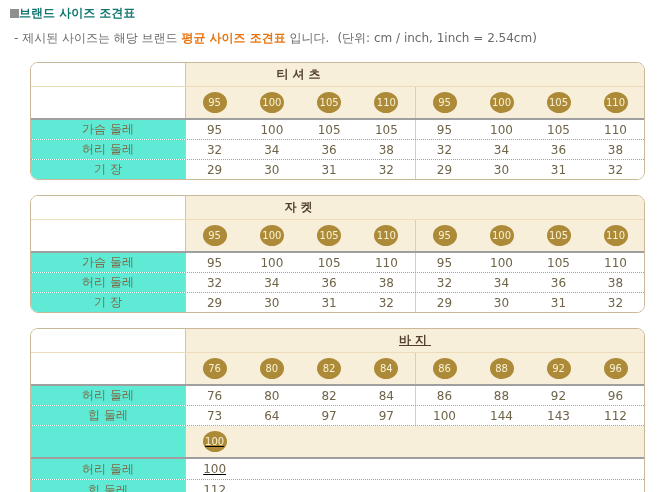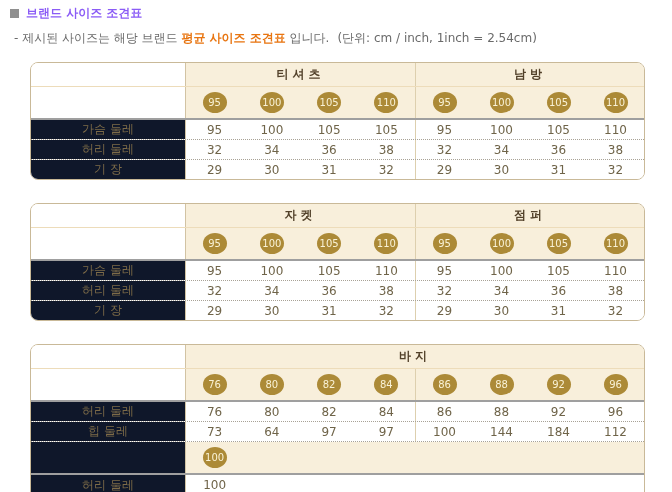--- a/index.html
+++ b/index.html
@@ -2,39 +2,39 @@
 <html><head>
 <meta charset="utf-8">
 <style>
   * { box-sizing: border-box; }
   html, body { margin:0; padding:0; }
   body {
     width:672px; height:492px; background:#ffffff;
     font-family:"DejaVu Sans","Liberation Sans",sans-serif;
     overflow:hidden;
   }
-  .title-row { display:flex; align-items:center; gap:7px; padding:5px 0 0 10px;
-    font-size:12px; font-weight:bold; color:#8b5cf6; }
+  .title-row { display:flex; align-items:center; padding:5px 0 0 10px;
+    font-size:12px; font-weight:bold; color:#0f766e; }
   .bullet { width:9px; height:9px; background:#8f8f8f; flex:none; }
   .subtitle { padding:8px 16px 0 14px; font-size:12px; color:#6a6a6a; }
   .hl { color:#e87511; font-weight:bold; }
   .unit { margin-left:8px; }
 
-  .tbl { width:615px; margin-left:30px; margin-top:23px;
+  .tbl { width:615px; margin-left:30px; margin-top:15px;
     border:1px solid #c9b998; border-radius:8px; overflow:hidden; background:#fff; }
   .tbl.first { margin-top:15px; }
 
   .row { display:flex; }
   .lcol { width:155px; flex:none; border-right:1px solid #d2c3a3;
     display:flex; align-items:center; justify-content:center;
-    font-size:12px; color:#7d6b48; background:#0f172a; }
+    font-size:12px; color:#7d6b48; background:#5eead4; }
   .lcol.white { background:#ffffff; }
   .g { width:229px; flex:none; }
   .g2 { border-left:1px solid #ddcfae; }
-  .full { width:458px; flex:none; }
+  .full { width:458px; flex:none;text-decoration:underline; }
 
   .hdr { height:24px; background:#f8efdb; border-bottom:1px solid #eddcba; }
   .hcell { display:flex; align-items:center; justify-content:center;
     font-size:12px; font-weight:bold; color:#52412a; letter-spacing:4px; }
   .badges { height:31px; background:#f8efdb; }
   .cells { display:flex; height:100%; }
   .cell { flex:1; display:flex; align-items:center; justify-content:center; }
   .badge { min-width:24px; height:21px; padding:0 2px; border-radius:50%;
     background:#ac8a37; color:#f9f2d6; font-size:10px;
     display:flex; align-items:center; justify-content:center; }
@@ -50,21 +50,20 @@
 <div class="title-row">
   <span class="bullet"></span>
   <span>브랜드 사이즈 조견표</span>
 </div>
 <div class="subtitle"><span>- 제시된 사이즈는 해당 브랜드 </span><span class="hl">평균 사이즈 조견표</span><span> 입니다.</span><span class="unit">(단위: cm / inch, 1inch = 2.54cm)</span></div>
 
 <div class="tbl first">
   <div class="row hdr">
     <div class="lcol white"></div>
     <div class="g hcell">티셔츠</div>
-    <div class="g g2 hcell">남방</div>
   </div>
   <div class="row badges">
     <div class="lcol white"></div>
     <div class="g">
         <div class="cells">
       <div class="cell">
             <span class="badge">95</span>
           </div>
       <div class="cell">
             <span class="badge">100</span>
@@ -153,21 +152,20 @@
       <div class="cell">32</div>
     </div>
       </div>
   </div>
 </div>
 
 <div class="tbl">
   <div class="row hdr">
     <div class="lcol white"></div>
     <div class="g hcell">자켓</div>
-    <div class="g g2 hcell">점퍼</div>
   </div>
   <div class="row badges">
     <div class="lcol white"></div>
     <div class="g">
         <div class="cells">
       <div class="cell">
             <span class="badge">95</span>
           </div>
       <div class="cell">
             <span class="badge">100</span>
@@ -327,21 +325,21 @@
       <div class="cell">73</div>
       <div class="cell">64</div>
       <div class="cell">97</div>
       <div class="cell">97</div>
     </div>
       </div>
     <div class="g g2">
         <div class="cells">
       <div class="cell">100</div>
       <div class="cell">144</div>
-      <div class="cell">184</div>
+      <div class="cell">143</div>
       <div class="cell">112</div>
     </div>
       </div>
   </div>
   <div class="dot"></div>
   <div class="row badges">
     <div class="lcol"></div>
     <div class="full">
         <div class="cells">
       <div class="cell">

